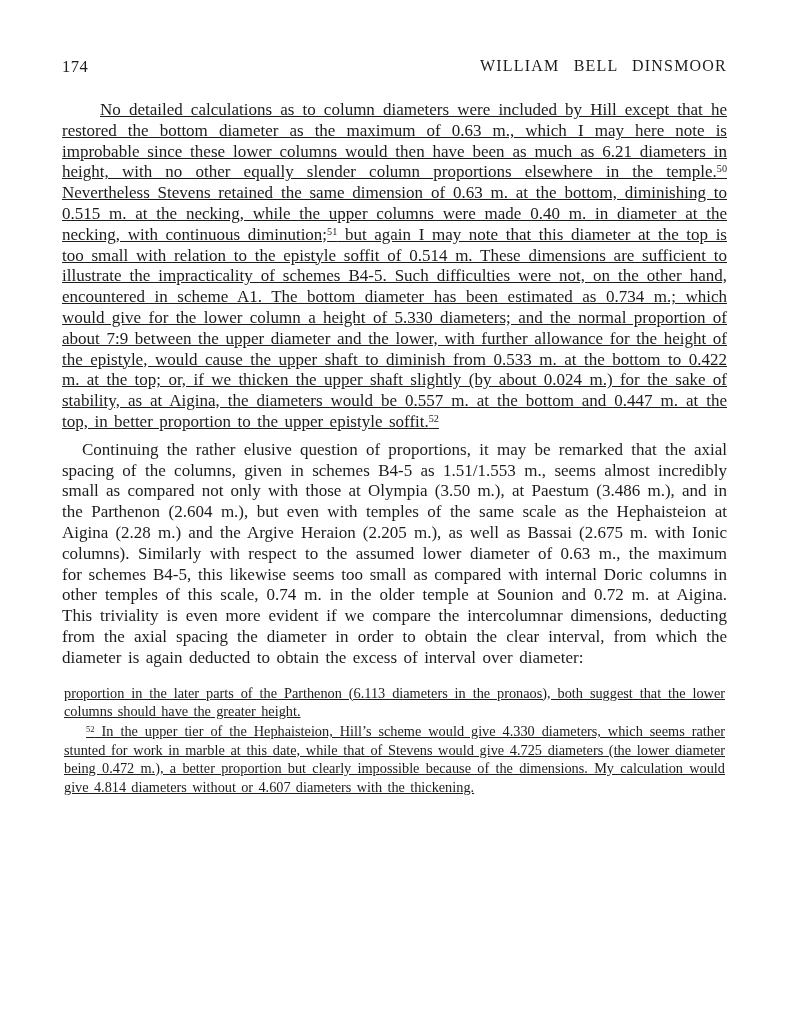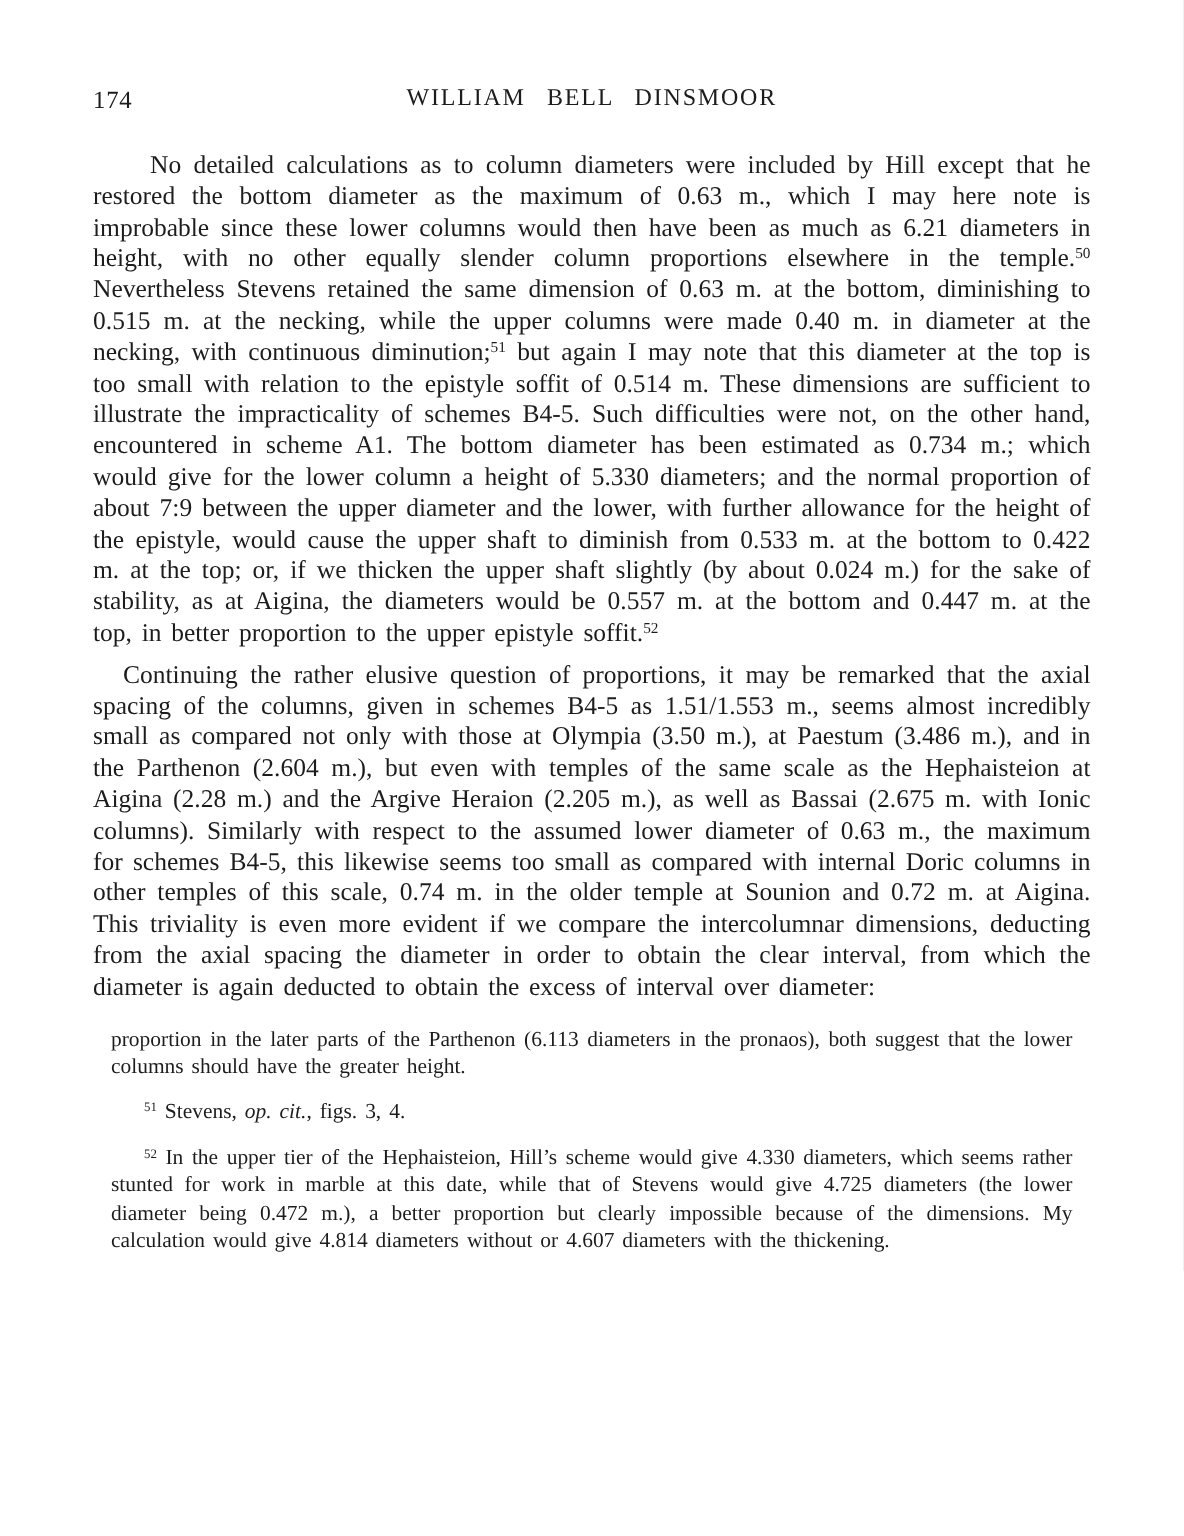--- a/index.html
+++ b/index.html
@@ -25,50 +25,51 @@
     height: 22px;
   }
   .page-number {
     position: absolute;
     left: 0;
     top: 57px;
     font-size: 16.5px;
     letter-spacing: 0.5px;
   }
   .running-title {
-    text-align: center;
+    text-align: right;
     font-size: 16px;
     letter-spacing: 1.2px;
     word-spacing: 9px;
   }
   .body-text {
     margin: 21px 62px 0 62px;
   }
   .body-text p {
     margin: 0;
     text-align: justify;
     font-size: 17px;
     line-height: 20.8px;
     word-spacing: 0.13em;
   }
   .body-text p + p {
     margin-top: 7px;
   }
   .indent-none  { text-indent: 0; }
-  .indent-large { text-indent: 38px; }
+  .indent-large { text-indent: 38px; text-decoration: underline; }
   .indent-small { text-indent: 20px; }
   .footnotes {
     margin: 15px 62px 0 62px;
   }
   .footnotes p {
-    margin: 12px;
+    margin: 2px;
     text-align: justify;
     font-size: 14.3px;
     line-height: 18.4px;
     word-spacing: 0.12em;
+    text-decoration: underline;
   }
   .footnote-indent { text-indent: 22px; }
   .run-sup {
     font-size: 0.6em;
     vertical-align: 0.5em;
     line-height: 0;
   }
   .run-i { font-style: italic; }
 </style>
 </head>
@@ -81,17 +82,16 @@
     <div class="running-title">WILLIAM BELL DINSMOOR</div>
   </div>
 
   <div class="body-text">
     <p class="indent-large"><span>No detailed calculations as to column diameters were included by Hill except that he restored the bottom diameter as the maximum of 0.63 m., which I may here note is improbable since these lower columns would then have been as much as 6.21 diameters in height, with no other equally slender column proportions elsewhere in the temple.</span><span class="run-sup">50</span><span>  Nevertheless Stevens retained the same dimension of 0.63 m. at the bottom, diminishing to 0.515 m. at the necking, while the upper columns were made 0.40 m. in diameter at the necking, with continuous diminution;</span><span class="run-sup">51</span><span> but again I may note that this diameter at the top is too small with relation to the epistyle soffit of 0.514 m. These dimensions are sufficient to illustrate the impracticality of schemes B4-5.  Such difficulties were not, on the other hand, encountered in scheme A1.  The bottom diameter has been estimated as 0.734 m.; which would give for the lower column a height of 5.330 diameters; and the normal proportion of about 7:9 between the upper diameter and the lower, with further allowance for the height of the epistyle, would cause the upper shaft to diminish from 0.533 m. at the bottom to 0.422 m. at the top; or, if we thicken the upper shaft slightly (by about 0.024 m.) for the sake of stability, as at Aigina, the diameters would be 0.557 m. at the bottom and 0.447 m. at the top, in better proportion to the upper epistyle soffit.</span><span class="run-sup">52</span></p>
     <p class="indent-small"><span>Continuing the rather elusive question of proportions, it may be remarked that the axial spacing of the columns, given in schemes B4-5 as 1.51/1.553 m., seems almost incredibly small as compared not only with those at Olympia (3.50 m.), at Paestum (3.486 m.), and in the Parthenon (2.604 m.), but even with temples of the same scale as the Hephaisteion at Aigina (2.28 m.) and the Argive Heraion (2.205 m.), as well as Bassai (2.675 m. with Ionic columns).  Similarly with respect to the assumed lower diameter of 0.63 m., the maximum for schemes B4-5, this likewise seems too small as compared with internal Doric columns in other temples of this scale, 0.74 m. in the older temple at Sounion and 0.72 m. at Aigina.  This triviality is even more evident if we compare the intercolumnar dimensions, deducting from the axial spacing the diameter in order to obtain the clear interval, from which the diameter is again deducted to obtain the excess of interval over diameter:</span></p>
   </div>
 
   <div class="footnotes">
     <p class="indent-none"><span>proportion in the later parts of the Parthenon (6.113 diameters in the pronaos), both suggest that the lower columns should have the greater height.</span></p>
-    <p class="footnote-indent"><span class="run-sup">51</span><span> Stevens, </span><span class="run-i">op. cit.</span><span>, figs. 3, 4.</span></p>
     <p class="footnote-indent"><span class="run-sup">52</span><span> In the upper tier of the Hephaisteion, Hill’s scheme would give 4.330 diameters, which seems rather stunted for work in marble at this date, while that of Stevens would give 4.725 diameters (the lower diameter being 0.472 m.), a better proportion but clearly impossible because of the dimensions.  My calculation would give 4.814 diameters without or 4.607 diameters with the thickening.</span></p>
   </div>
 
 </div>
 
 </body></html>

